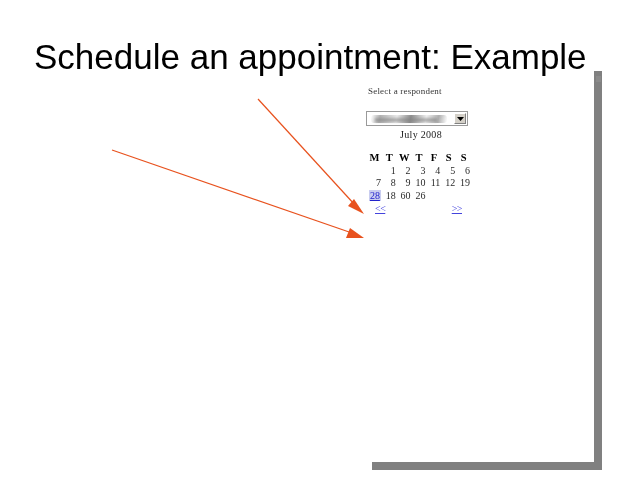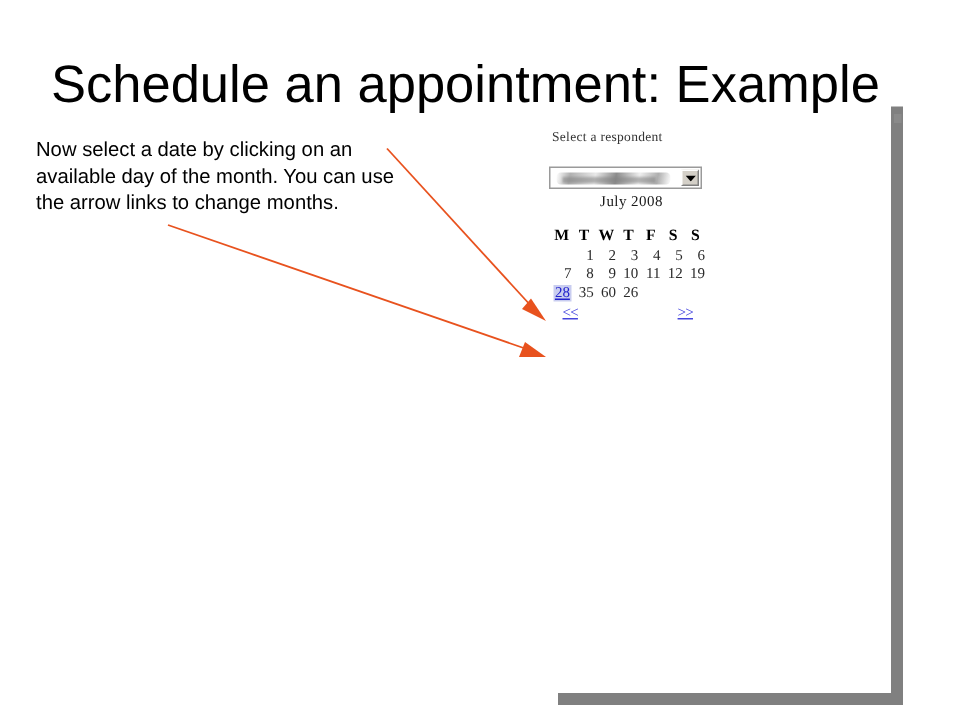--- a/index.html
+++ b/index.html
@@ -211,21 +211,20 @@
 <body>
 
 <div id="slide">
 
   <div class="shadow-right"></div>
   <div class="shadow-bottom"></div>
   <div class="title-tick"></div>
 
   <div class="slide-title">Schedule an appointment: Example</div>
 
-  <div class="body-text">Now select a date by clicking on an available day of the month. You can use the arrow links to change months.</div>
 
   <div class="widget">
 
     <div class="widget-label">Select a respondent</div>
 
     <div class="respondent-select">
       <div class="smudge"></div>
       <div class="smudge2"></div>
       <div class="drop-btn">
         <svg width="7" height="4" viewBox="0 0 7 4">
@@ -262,21 +261,21 @@
           <td>7</td>
           <td>8</td>
           <td>9</td>
           <td>10</td>
           <td>11</td>
           <td>12</td>
           <td>19</td>
         </tr>
         <tr>
           <td class="sel-day"><a href="#">28</a></td>
-          <td>35</td>
+          <td>18</td>
           <td>60</td>
           <td>26</td>
           <td></td>
           <td></td>
           <td></td>
         </tr>
       </tbody>
     </table>
 
     <div class="cal-nav">

